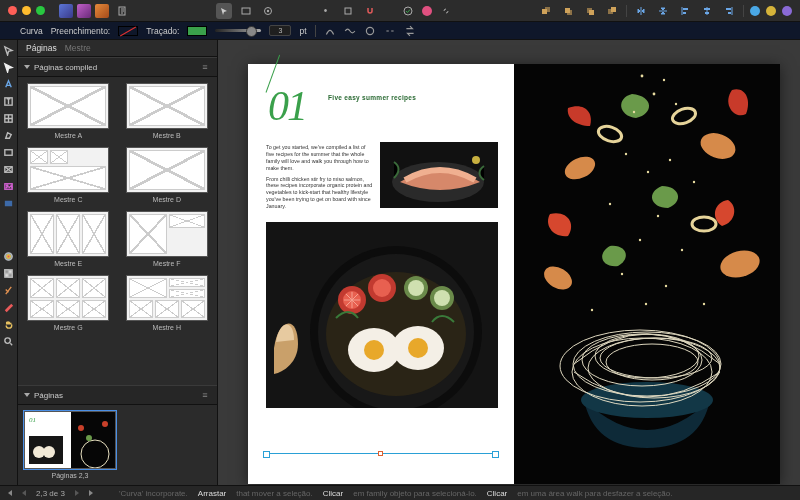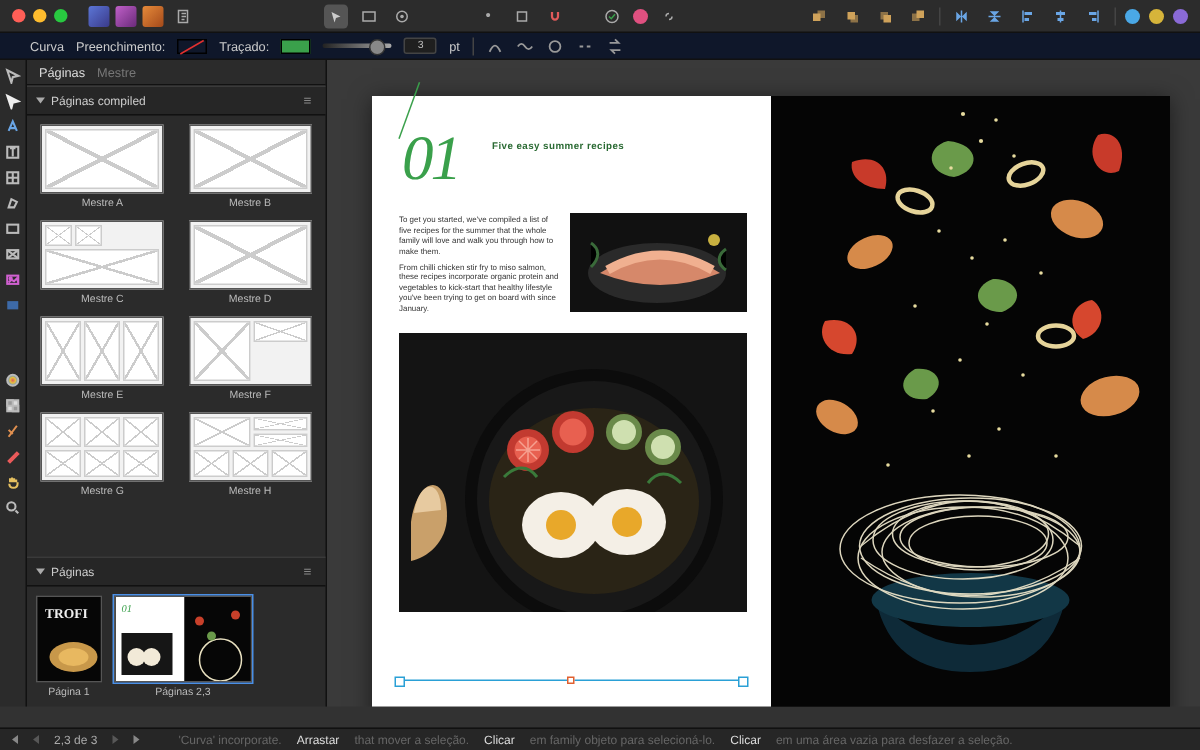--- a/index.html
+++ b/index.html
@@ -82,21 +82,21 @@
   .page.left .bodytext{position:absolute;left:18px;top:80px;width:108px;font-size:5.3px;line-height:1.3;color:#333;}
   .page.left .bodytext p + p{margin-top:4px;}
   .page.left .img-small{position:absolute;right:16px;top:78px;width:118px;height:66px;}
   .page.left .img-big{position:absolute;left:18px;top:158px;width:232px;height:186px;}
   .sel-line{position:absolute;left:18px;right:18px;bottom:30px;height:0;border-top:1px solid #2aa0d6;}
   .sel-line::before,.sel-line::after{content:'';position:absolute;top:-3px;width:5px;height:5px;background:#fff;border:1px solid #2aa0d6;}
   .sel-line::before{left:-3px;} .sel-line::after{right:-3px;}
   .sel-mid{position:absolute;left:50%;top:-3px;width:5px;height:5px;margin-left:-3px;background:#fff;border:1px solid #e06030;}
 
   
-  .status{height:15px;background:#262626;border-top:1px solid #111;display:flex;align-items:center;gap:10px;padding:0 8px;font-size:8px;color:#aaa;margin-top:14px;}
+  .status{height:15px;background:#262626;border-top:1px solid #111;display:flex;align-items:center;gap:10px;padding:0 8px;font-size:8px;color:#aaa;}
   .status .dim{color:#666;}
   .strong{color:#ddd;}
   .arrow{width:0;height:0;border-top:3px solid transparent;border-bottom:3px solid transparent;}
   .arrow.l{border-right:4px solid #888;} .arrow.r{border-left:4px solid #888;}
   svg.i{width:10px;height:10px;}
 
   
   .plate-scene{width:100%;height:100%;}
   .dark-scene{width:100%;height:100%;}
 </style>
@@ -448,29 +448,20 @@
             </div>
           </div>
       </div>
 
       <div class="p-head">
         <span class="caret"></span>
         <span>Páginas</span>
         <span style="margin-left:auto" class="mini-ic">≡</span>
       </div>
       <div class="pages-body" id="pages">
-          <div class="pthumb">
-            <div class="pframe" style="width: 44px;"><svg width="44" height="58" viewBox="0 0 44 58">
-                <rect width="44" height="58" fill="#060606"></rect>
-                <text x="5" y="14" fill="#eee" font-size="9" font-family="Georgia" font-weight="bold">TROFI</text>
-                <ellipse cx="24" cy="40" rx="16" ry="10" fill="#c8984a"></ellipse>
-                <ellipse cx="24" cy="40" rx="10" ry="6" fill="#e8b860"></ellipse>
-              </svg></div>
-            <div class="mlabel">Página 1</div>
-          </div>
           <div class="pthumb">
             <div class="pframe sel" style="width: 92px;"><svg width="92" height="58" viewBox="0 0 92 58">
                 <rect width="46" height="58" fill="#fff"></rect>
                 <rect x="46" width="46" height="58" fill="#060606"></rect>
                 <text x="4" y="10" fill="#3aa04b" font-size="7" font-family="Georgia" font-style="italic">01</text>
                 <rect x="4" y="24" width="34" height="28" fill="#161616"></rect>
                 <circle cx="14" cy="40" r="6" fill="#f2ead8"></circle>
                 <circle cx="24" cy="40" r="6" fill="#f2ead8"></circle>
                 <circle cx="70" cy="42" r="14" stroke="#e8e0c0" fill="none"></circle>
                 <circle cx="56" cy="16" r="3" fill="#c8402a"></circle>
@@ -616,15 +607,15 @@
     <span>2,3 de 3</span>
     <span class="arrow r" style="opacity:.5"></span>
     <span class="arrow r"></span>
     <span style="flex:0 0 6px"></span>
     <span class="dim">'Curva' incorporate.</span>
     <span class="strong">Arrastar</span>
     <span class="dim">that mover a seleção.</span>
     <span class="strong">Clicar</span>
     <span class="dim">em family objeto para selecioná-lo.</span>
     <span class="strong">Clicar</span>
-    <span class="dim">em uma área vazia para desfazer a seleção.</span>
+    <span class="dim">em uma área walk para desfazer a seleção.</span>
   </div>
 </div>
 
 </body></html>

